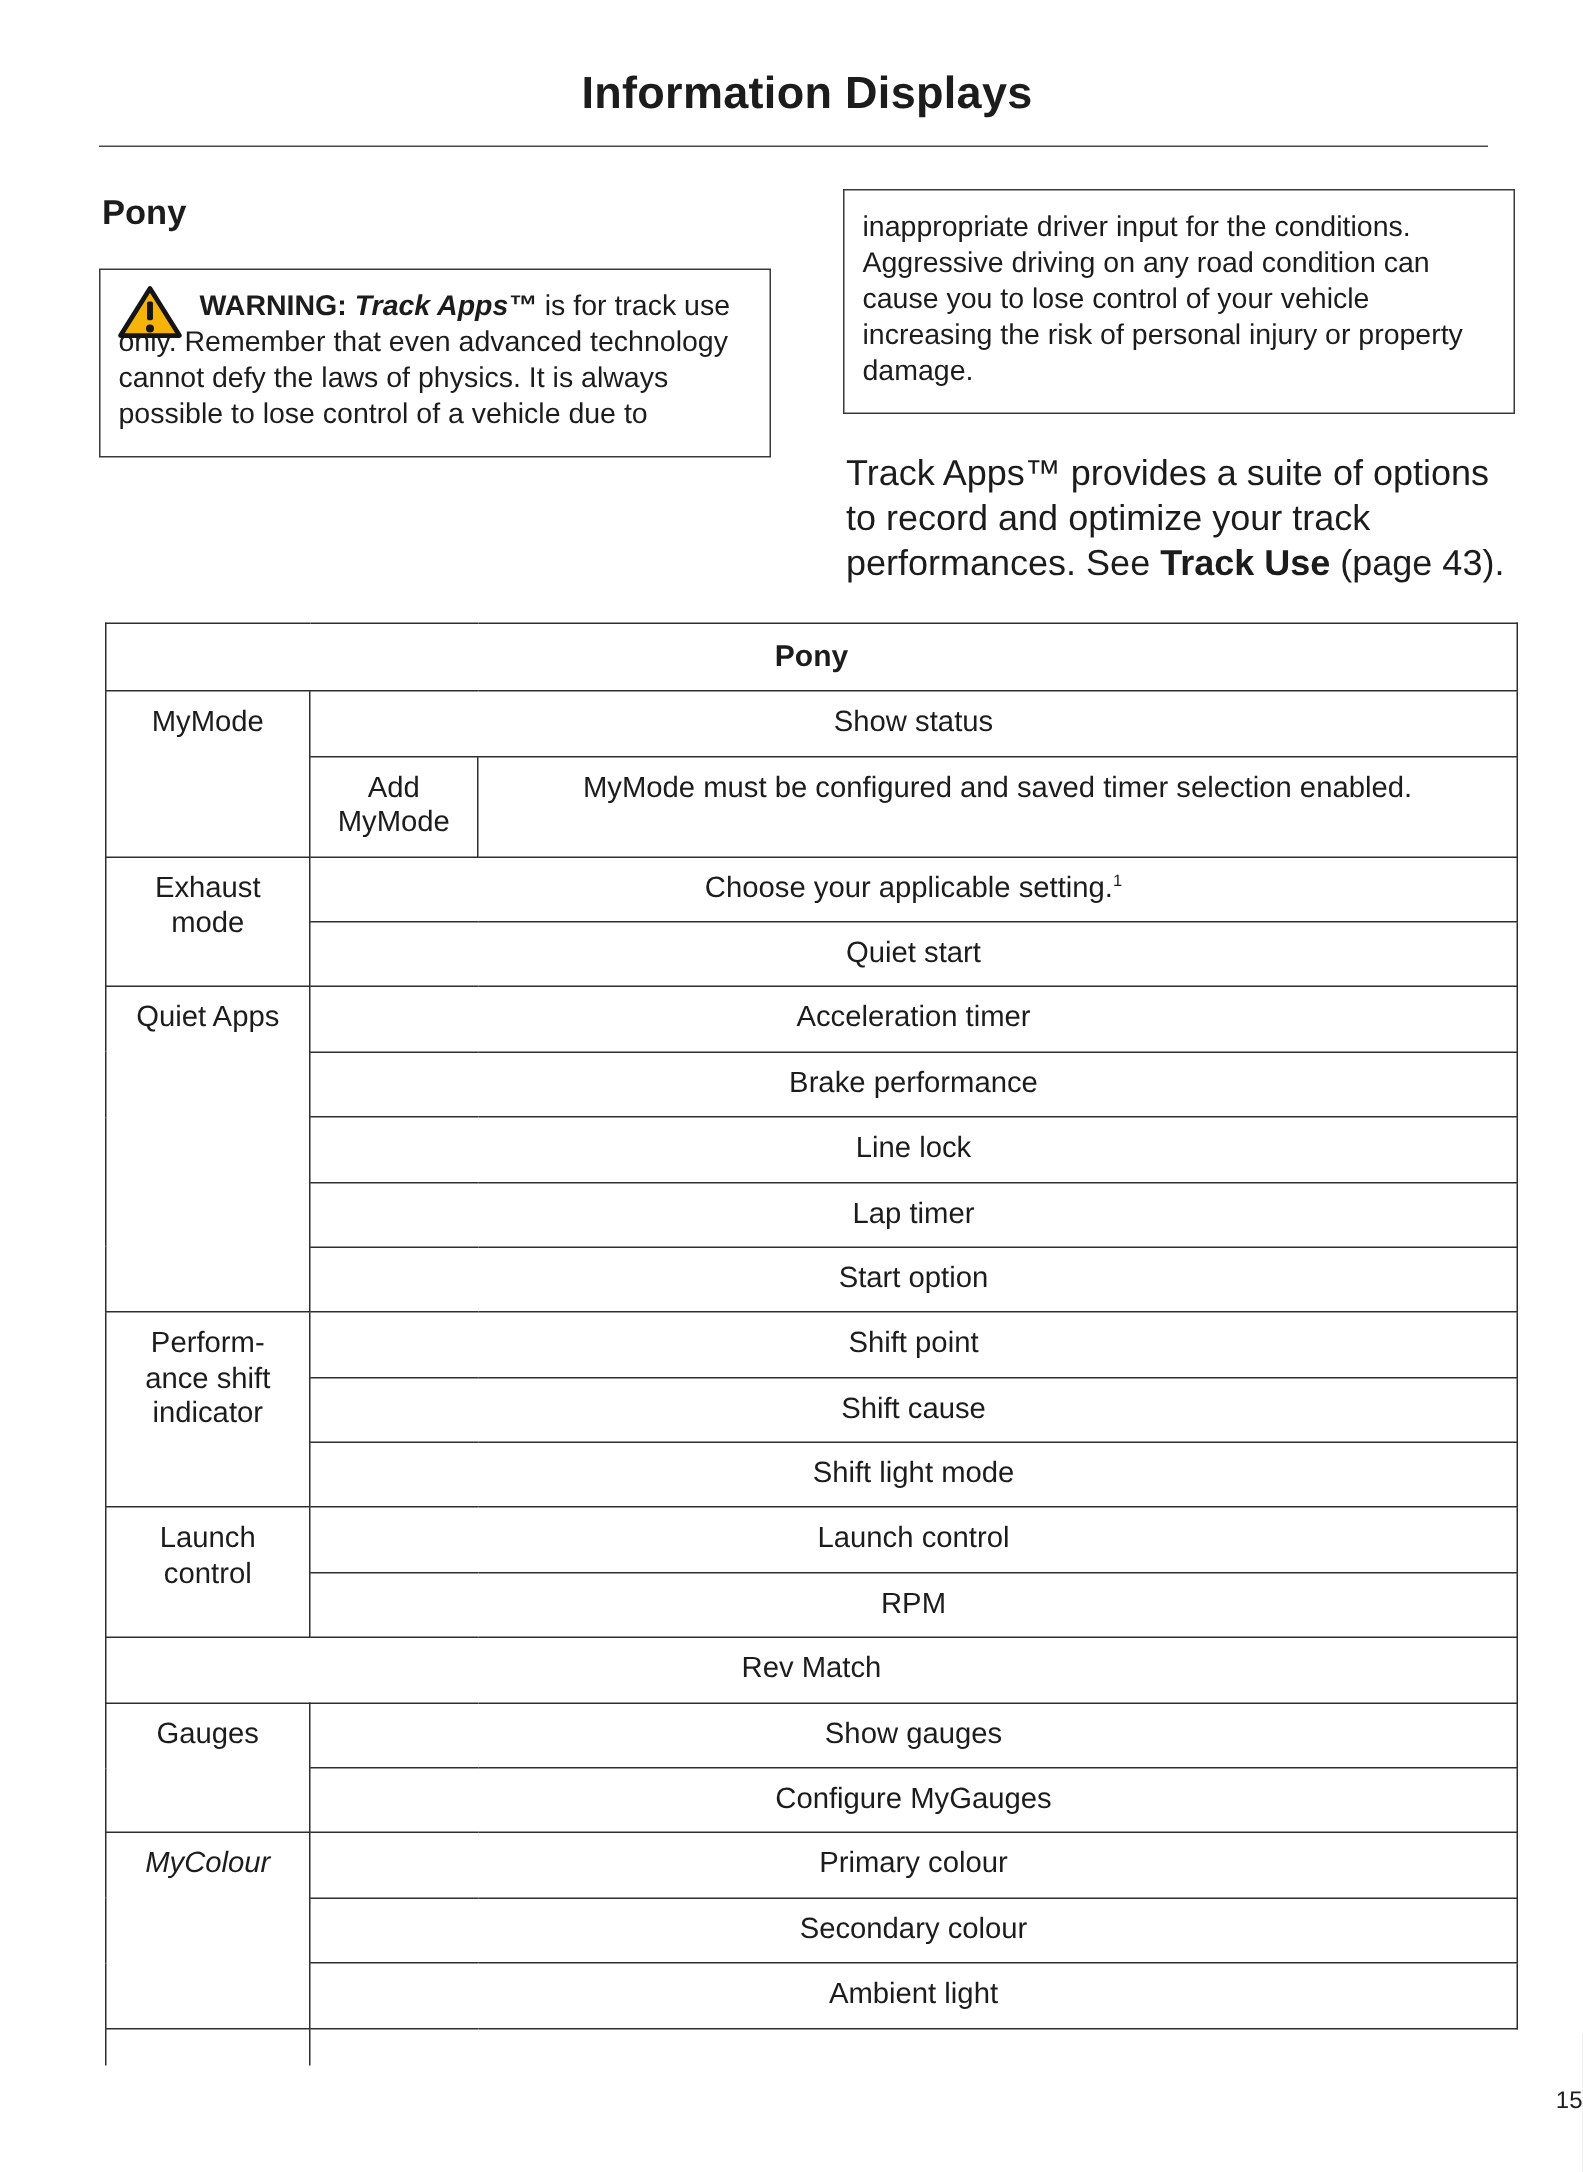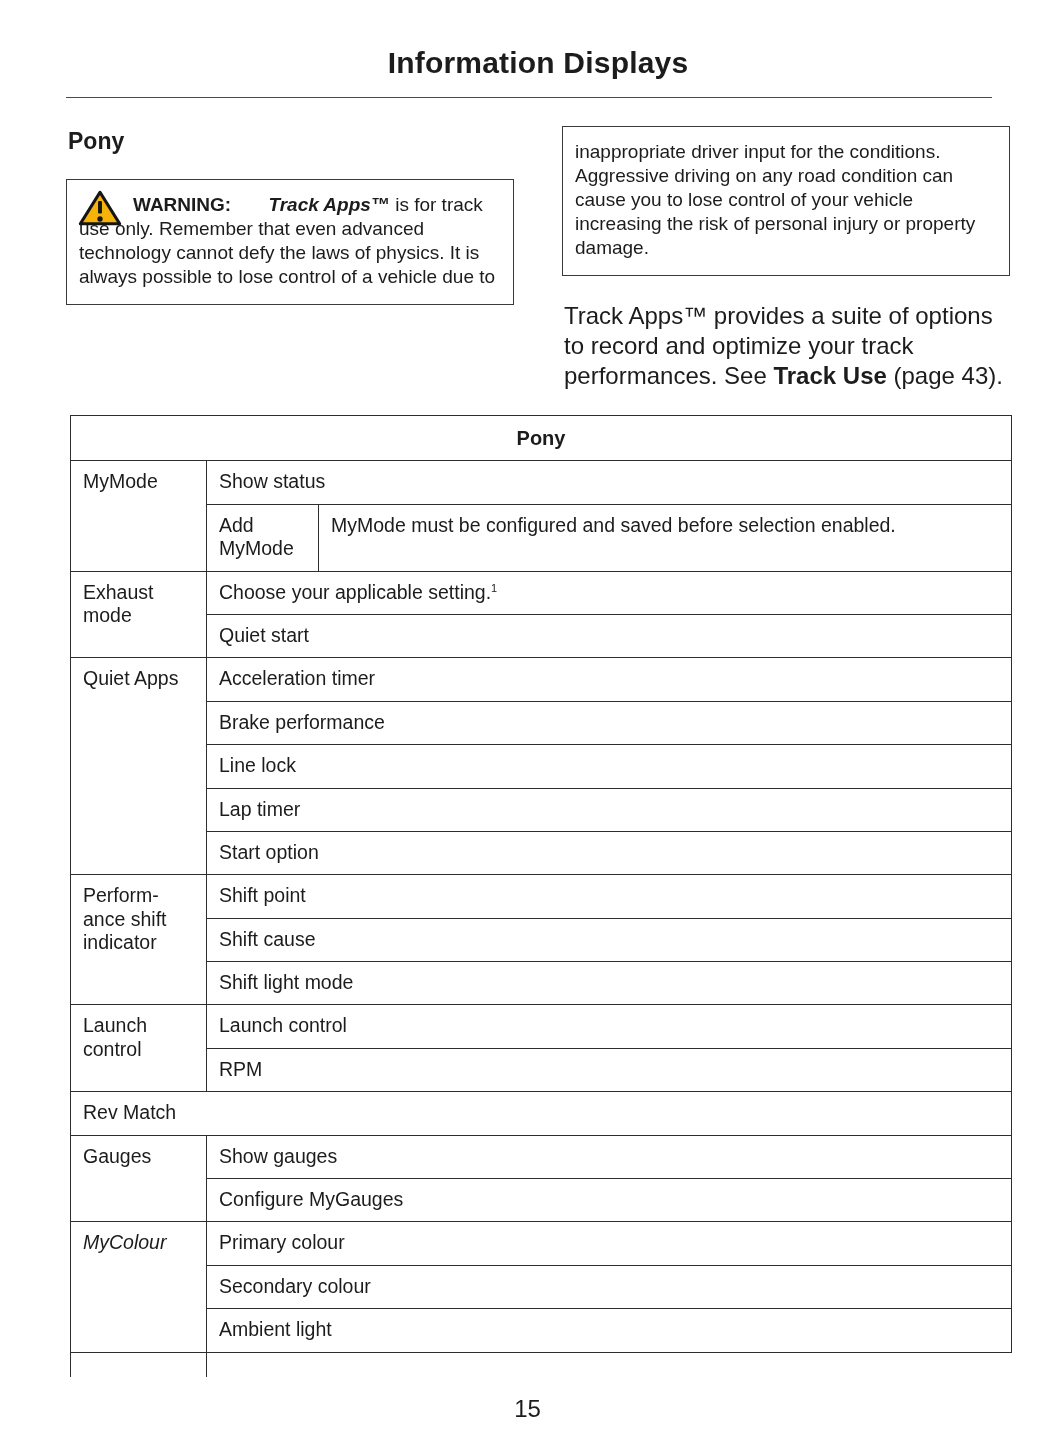--- a/index.html
+++ b/index.html
@@ -32,52 +32,52 @@
   .warning-box {
     position: relative;
     border: 1px solid #3a3a3a;
     padding: 13px 12px 15px;
     font-size: 19px;
     line-height: 1.26;
   }
   .warn-text { margin: 0; text-indent: 54px; }
   .warn-icon { position: absolute; top: 9px; left: 11px; width: 44px; height: 38px; }
   .cont-text { margin: 0; }
-  .warning-box em { font-style: italic; margin-left: 32px; }
+  .warning-box em { font-style: italic; }
 
   .body-para { font-size: 24px; line-height: 1.26; margin: 25px 0 0 2px; }
 
   table.features {
     border-collapse: collapse;
     width: 942px;
     margin: 24px 0 0 4px;
     font-size: 19.5px;
   }
   table.features th, table.features td {
     border: 1px solid #2e2e2e;
     padding: 9px 12px 10px;
-    text-align: left;
+    text-align: center;
     vertical-align: top;
     line-height: 1.2;
   }
   table.features th { text-align: center; font-size: 20px; font-weight: bold; padding: 10px; }
   col.c1 { width: 136px; }
   col.c2 { width: 112px; }
   td.no-bottom { border-bottom: none; font-style: italic; }
   sup.fnote { font-size: 11px; line-height: 0; }
 
   .table-stub {
     width: 137px; height: 24px;
     margin-left: 4px;
     border-left: 1px solid #2e2e2e;
     border-right: 1px solid #2e2e2e;
   }
   .page-number {
-    position: absolute; left: 0; right: 0; bottom: 25px;
-    text-align: center; font-size: 24px;
+    position: absolute; left: 0; right: 0; bottom: 38px;
+    text-align: right; font-size: 16px;
   }
 </style>
 </head>
 <body>
 
 <div class="page">
 
   <h1 class="doc-title">Information Displays</h1>
   <hr class="title-rule">
 
@@ -120,21 +120,21 @@
         <th colspan="3">Pony</th>
       </tr>
     </thead>
     <tbody>
       <tr>
         <td rowspan="2">MyMode</td>
         <td colspan="2">Show status</td>
       </tr>
       <tr>
         <td>Add MyMode</td>
-        <td>MyMode must be configured and saved before selection enabled.</td>
+        <td>MyMode must be configured and saved timer selection enabled.</td>
       </tr>
 
       <tr>
         <td rowspan="2">Exhaust mode</td>
         <td colspan="2"><span>Choose your applicable setting.</span><sup class="fnote">1</sup></td>
       </tr>
       <tr>
         <td colspan="2">Quiet start</td>
       </tr>
 

